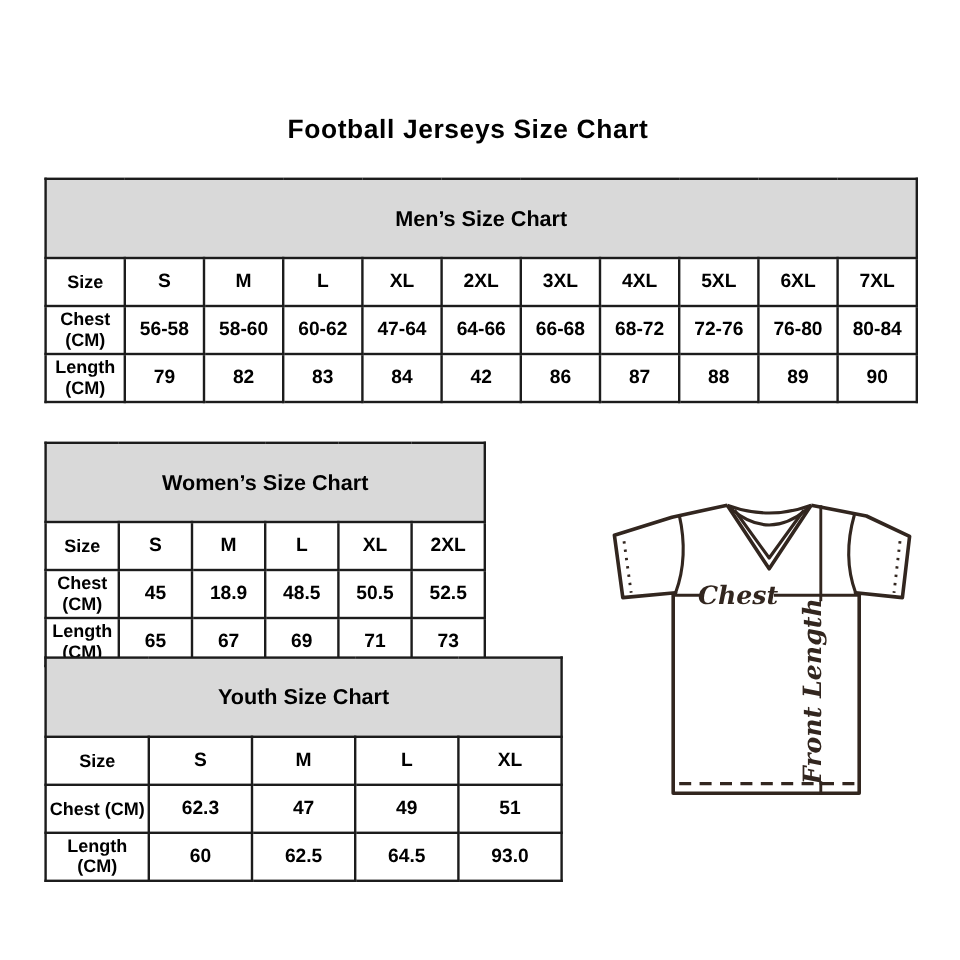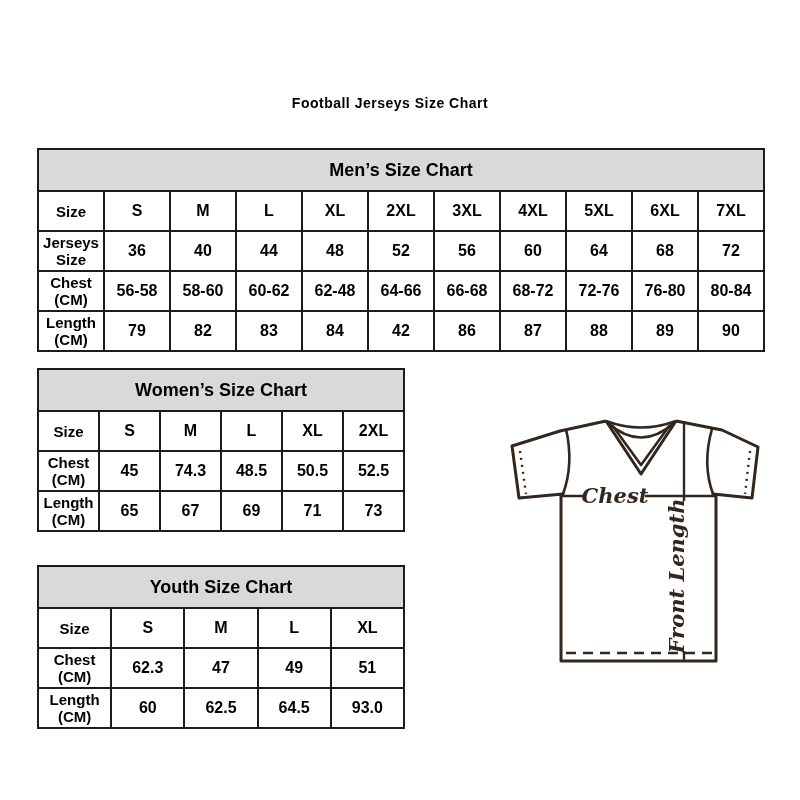--- a/index.html
+++ b/index.html
@@ -1,31 +1,31 @@
 <!DOCTYPE html>
 <html style="--background: #ffffff; --header-bg: #d9d9d9; --border: #1c1c1c; --text: #000000; --jersey-stroke: #32261f;"><head>
 <meta charset="utf-8">
 <style>
   html,body{margin:0;padding:0;background:#fff;}
   .page{position:relative;width:800px;height:800px;background:var(--background,#fff);
         font-family:"Liberation Sans",sans-serif;color:var(--text,#000);overflow:hidden;}
   .title{position:absolute;top:95px;left:0;width:780px;margin:0;text-align:center;
-         font-size:14px;font-weight:bold;letter-spacing:.5px;}
+         font-size:22px;font-weight:bold;letter-spacing:.5px;}
   .tbl{position:absolute;}
   .tbl table{border-collapse:collapse;table-layout:fixed;width:100%;}
   .tbl th{height:40px;background:var(--header-bg,#d9d9d9);border:2px solid var(--border,#1c1c1c);
-          font-size:18px;font-weight:bold;text-align:center;padding:0;}
+          font-size:18px;font-weight:bold;text-align:center;padding:12px;}
   .tbl td{height:38px;border:2px solid var(--border,#1c1c1c);text-align:center;vertical-align:middle;
           font-weight:bold;font-size:16px;padding:0;}
   .tbl td.label-col{font-size:15px;}
   .men{left:37px;top:148px;width:728px;}
   .men td.label-col{width:111px;}
   .women{left:37px;top:368px;width:368px;}
   .women td.label-col{width:115px;}
-  .youth{left:37px;top:565px;width:368px;}
+  .youth{left:37px;top:547px;width:432px;}
   .youth td.label-col{width:113px;}
   #jersey{position:absolute;left:500px;top:406px;width:270px;height:267px;}
   .js{stroke:var(--jersey-stroke,#32261f);fill:none;stroke-linejoin:round;}
   .jersey-text{fill:var(--jersey-stroke,#32261f);stroke:none;
                font-family:"DejaVu Serif",serif;font-style:italic;font-weight:bold;font-size:21px;}
 </style>
 </head>
 <body>
 
 <div class="page">
@@ -47,38 +47,25 @@
             <td>L</td>
             <td>XL</td>
             <td>2XL</td>
             <td>3XL</td>
             <td>4XL</td>
             <td>5XL</td>
             <td>6XL</td>
             <td>7XL</td>
           </tr>
           <tr>
-            <td class="label-col">Jerseys Size</td>
-            <td>36</td>
-            <td>40</td>
-            <td>44</td>
-            <td>48</td>
-            <td>52</td>
-            <td>56</td>
-            <td>60</td>
-            <td>64</td>
-            <td>68</td>
-            <td>72</td>
-          </tr>
-          <tr>
             <td class="label-col">Chest (CM)</td>
             <td>56-58</td>
             <td>58-60</td>
             <td>60-62</td>
-            <td>62-48</td>
+            <td>47-64</td>
             <td>64-66</td>
             <td>66-68</td>
             <td>68-72</td>
             <td>72-76</td>
             <td>76-80</td>
             <td>80-84</td>
           </tr>
           <tr>
             <td class="label-col">Length (CM)</td>
             <td>79</td>
@@ -108,21 +95,21 @@
             <td class="label-col">Size</td>
             <td>S</td>
             <td>M</td>
             <td>L</td>
             <td>XL</td>
             <td>2XL</td>
           </tr>
           <tr>
             <td class="label-col">Chest (CM)</td>
             <td>45</td>
-            <td>74.3</td>
+            <td>18.9</td>
             <td>48.5</td>
             <td>50.5</td>
             <td>52.5</td>
           </tr>
           <tr>
             <td class="label-col">Length (CM)</td>
             <td>65</td>
             <td>67</td>
             <td>69</td>
             <td>71</td>

